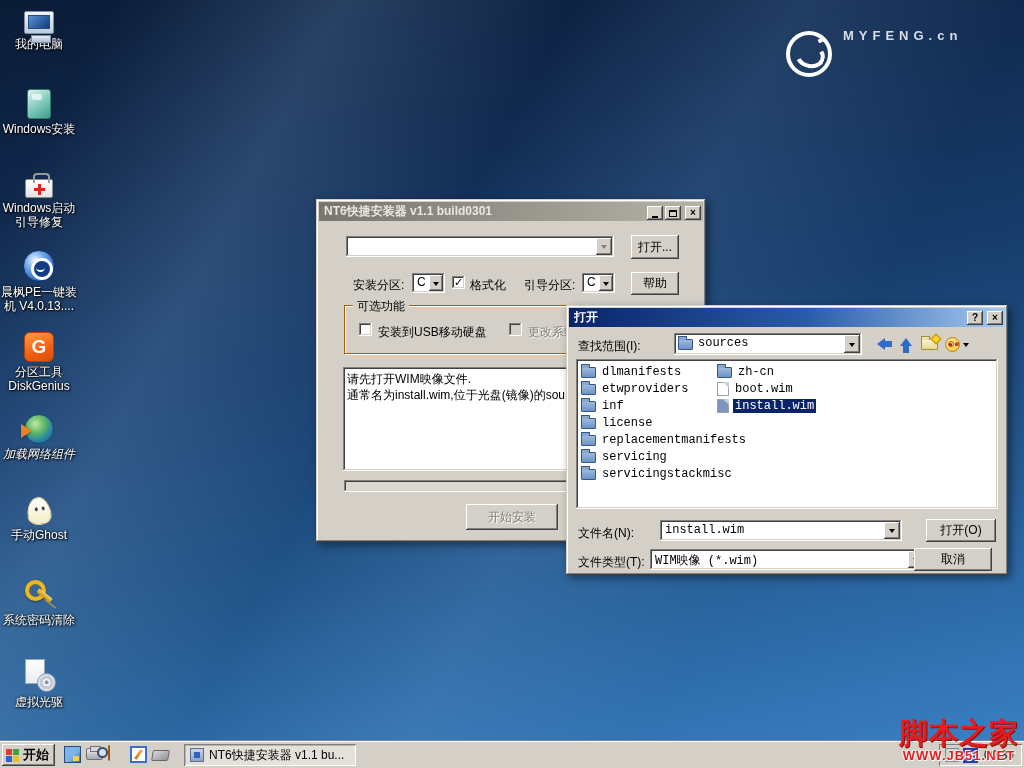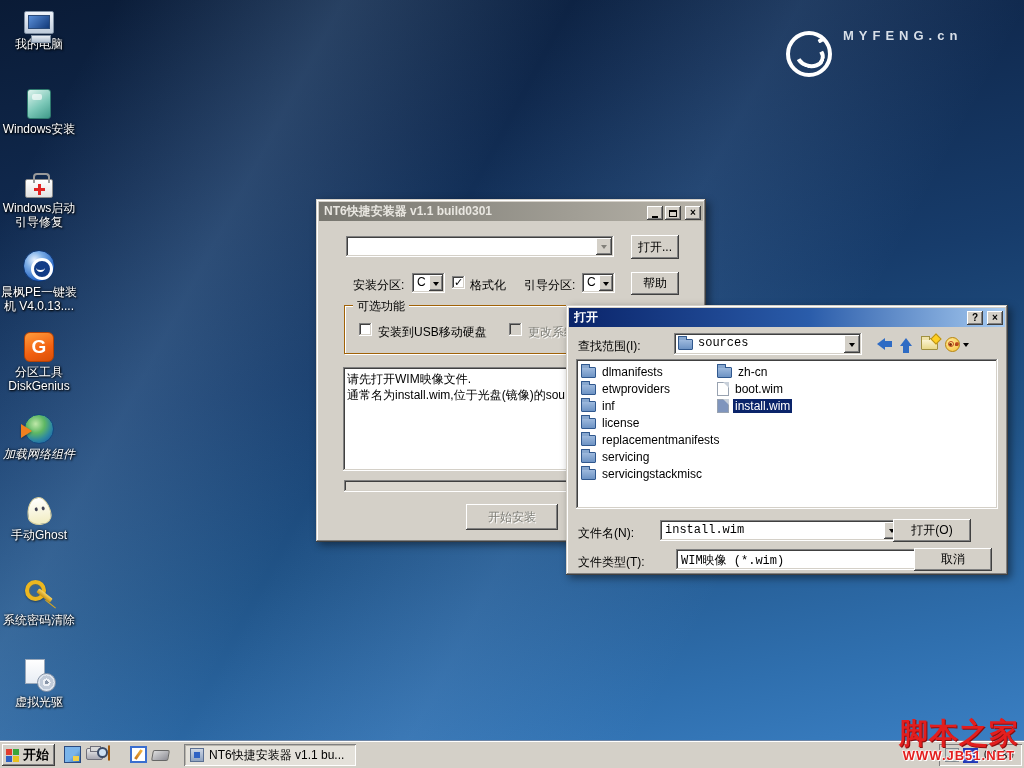--- a/index.html
+++ b/index.html
@@ -99,21 +99,21 @@
   .legend { position:absolute; top:-8px; left:8px; background:#d4d0c8; padding:0 4px; font-size:12px; }
 
   .textarea { position:absolute; background:#fff; padding:4px 4px; overflow:hidden; line-height:16px;
     box-shadow: inset -1px -1px #fff, inset 1px 1px #808080, inset -2px -2px #d4d0c8, inset 2px 2px #404040; }
   .progress { position:absolute; background:#dcd8d0;
     box-shadow: inset -1px -1px #fff, inset 1px 1px #808080, inset -2px -2px #d4d0c8, inset 2px 2px #404040; }
 
   
   .filelist { position:absolute; background:#fff; display:flex; padding:4px 2px;
     box-shadow: inset -1px -1px #fff, inset 1px 1px #808080, inset -2px -2px #d4d0c8, inset 2px 2px #404040; }
-  .fcol { width:136px; display:flex; flex-direction:column; }
+  .fcol { width:136px; display:flex; flex-direction:column;font-family:Liberation Mono, monospace; }
   .fitem { height:17px; display:flex; align-items:center; gap:4px; padding-left:3px; }
   .flabel { padding:0 2px; font-size:12px; white-space:nowrap; }
   .fitem.selected .flabel { background:#0a246a; color:#fff; }
   .ico-folder { width:15px; height:11px; margin-top:2px; flex:none; position:relative; border-radius:1px;
     background:linear-gradient(#9db9dd,#6d93c4); border:1px solid #30588e; }
   .ico-folder::before { content:""; position:absolute; top:-4px; left:-1px; width:7px; height:3px; background:#87a7cf; border:1px solid #30588e; border-bottom:none; border-radius:1px 1px 0 0; }
   .ico-file { width:12px; height:14px; flex:none; position:relative; background:#fff; border:1px solid #98a2b0; }
   .ico-file::before { content:""; position:absolute; top:-1px; right:-1px; border:3px solid #c8d0da; border-left-color:transparent; border-bottom-color:transparent; }
   .fitem.selected .ico-file { background:#7f95bd; }
 
@@ -351,24 +351,24 @@
         </div>
     </div>
 
     <span class="label" style="left:12px;top:220px">文件名(N):</span>
     <div class="field" style="left:94px;top:215px;width:242px;height:21px">
       <span class="val mono">install.wim</span>
       <span class="arrowbtn">
           <i class="tri-down"></i>
         </span>
     </div>
-    <div class="btn" style="left:327px;top:214px;width:78px;height:23px">打开(O)</div>
+    <div class="btn" style="left:360px;top:214px;width:70px;height:23px">打开(O)</div>
 
     <span class="label" style="left:12px;top:249px">文件类型(T):</span>
-    <div class="field" style="left:110px;top:244px;width:276px;height:21px">
+    <div class="field" style="left:84px;top:244px;width:276px;height:21px">
       <span class="val mono">WIM映像 (*.wim)</span>
       <span class="arrowbtn">
           <i class="tri-down"></i>
         </span>
     </div>
     <div class="btn" style="left:348px;top:243px;width:78px;height:23px">取消</div>
   </div>
 
   <div id="taskbar">
     <div class="startbtn">

